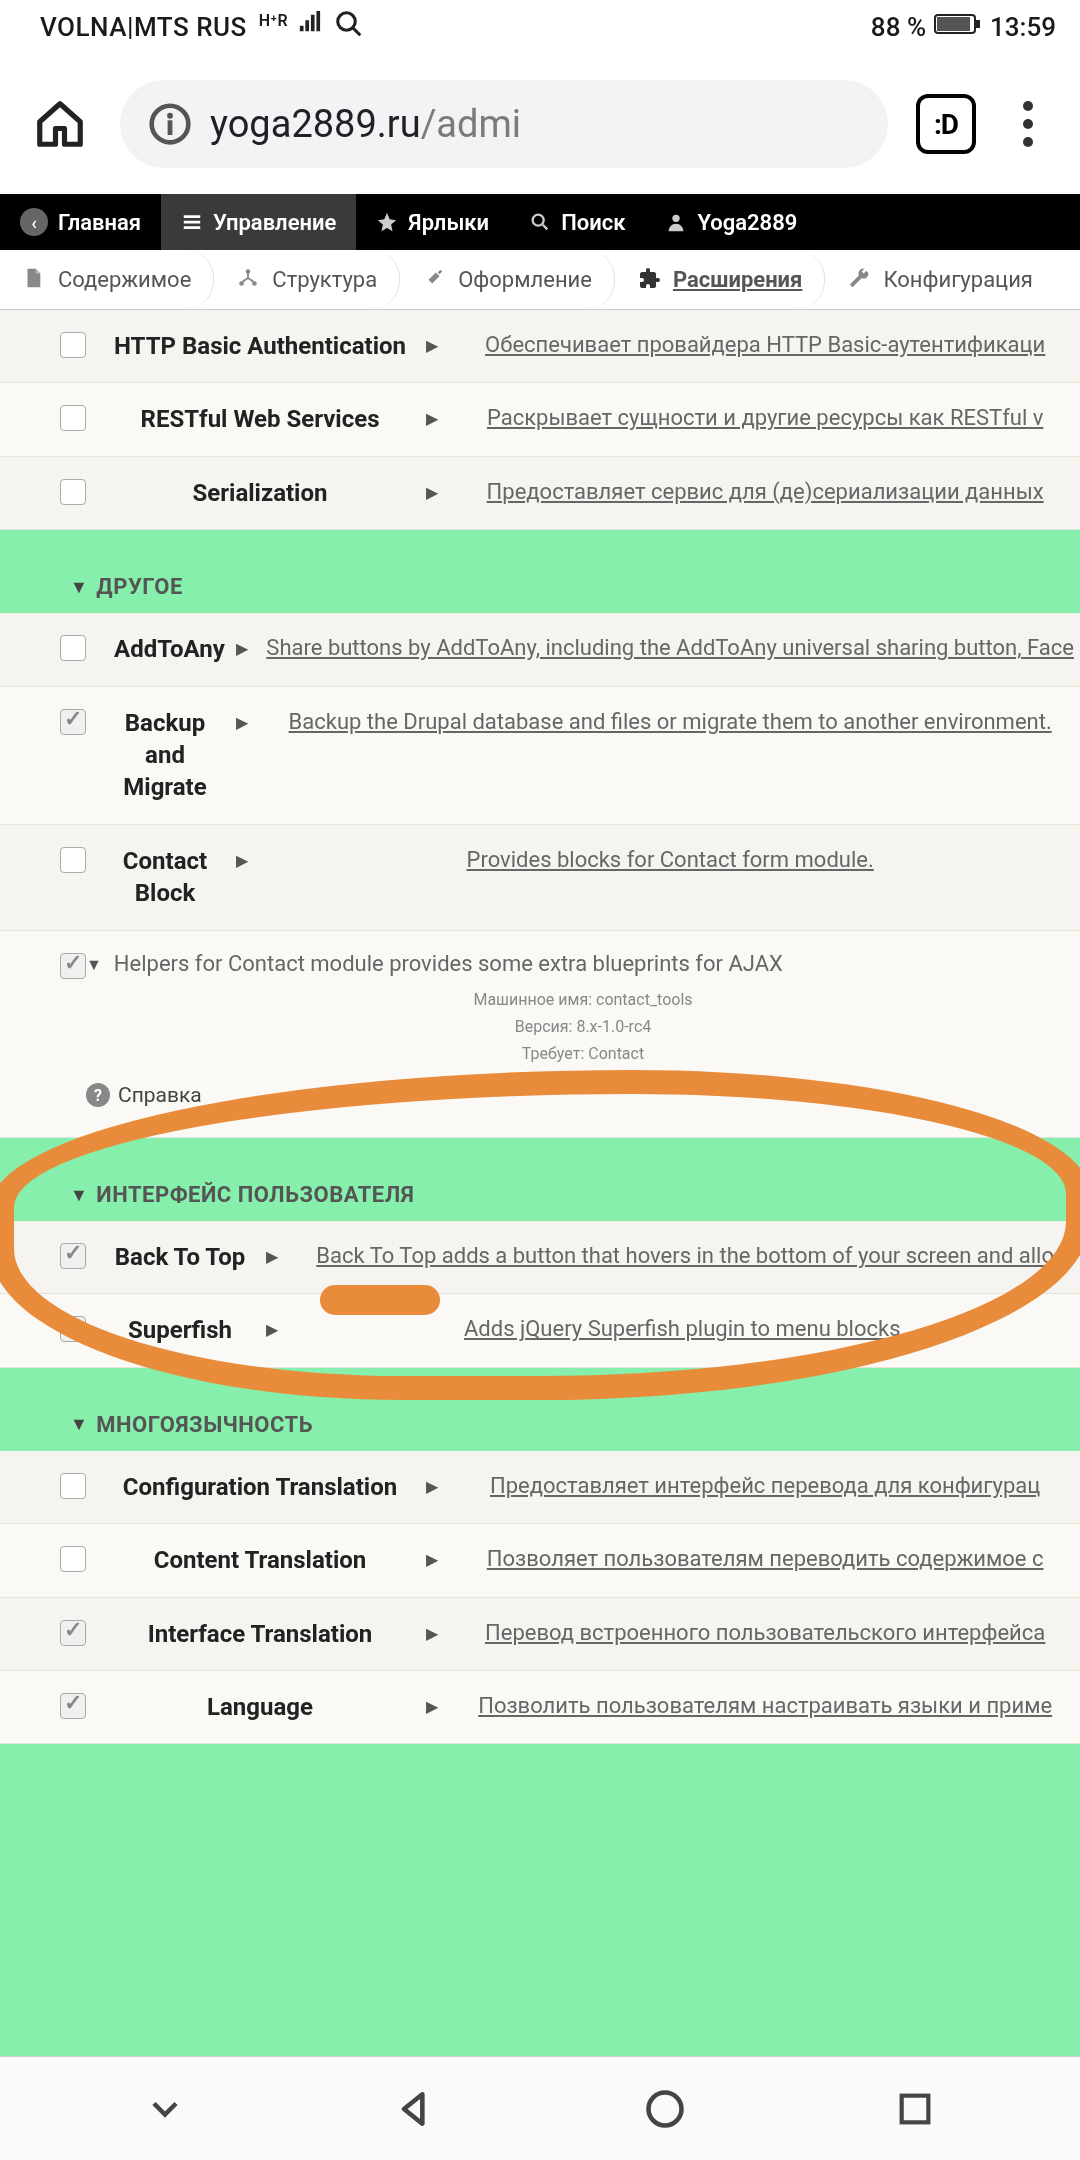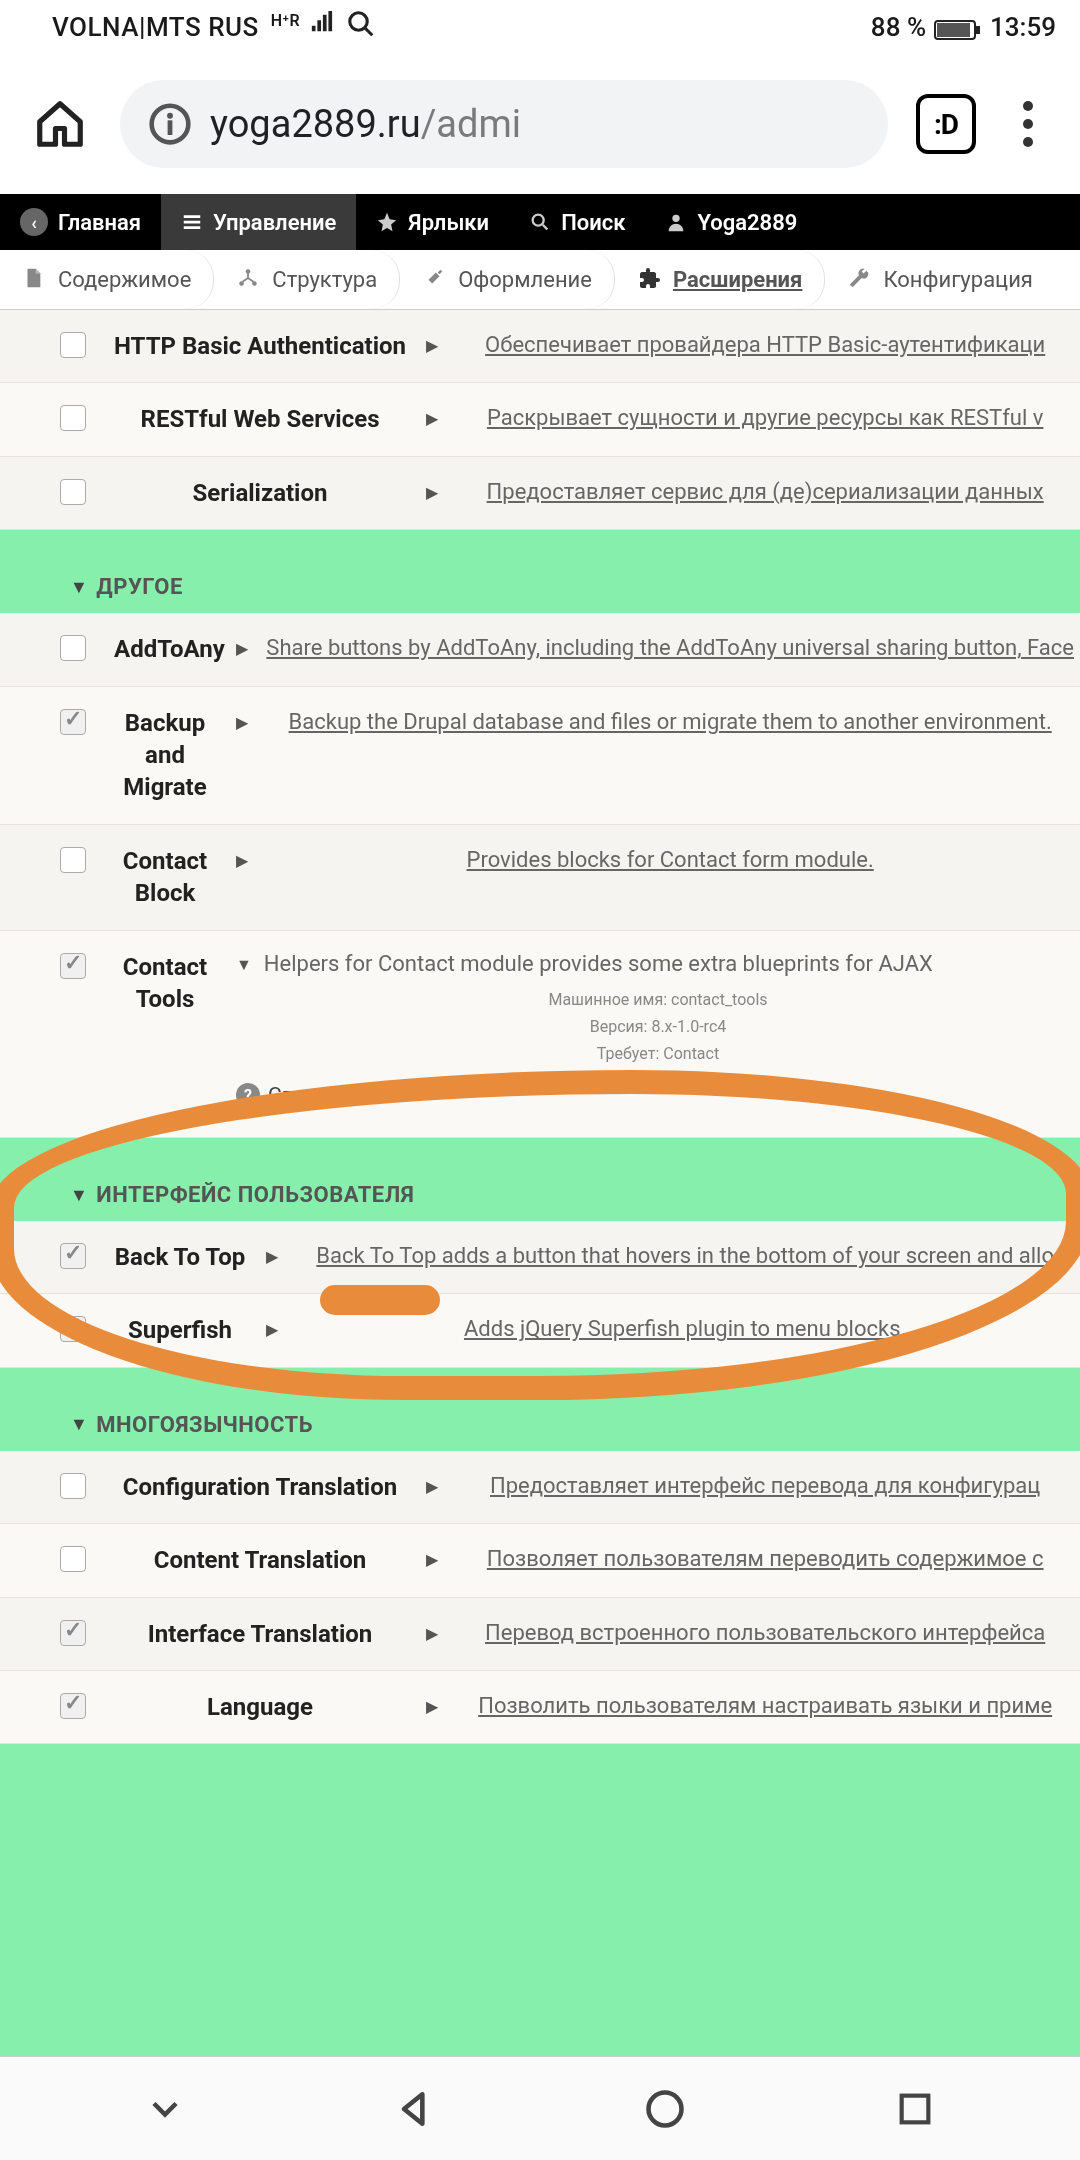--- a/index.html
+++ b/index.html
@@ -11,27 +11,27 @@
     overflow: hidden;
     position: relative;
   }
 
   
   .status-bar {
     height: 54px;
     display: flex;
     align-items: center;
     justify-content: space-between;
-    padding: 0 24px 0 52px;
+    padding: 0 24px 0 40px;
     font-size: 26px;
     color: #1a1a1a;
     font-weight: 500;
   }
   .status-left { display: flex; align-items: center; gap: 10px; letter-spacing: 0.5px;}
-  .status-right { display: flex; align-items: flex-end; gap: 8px; }
+  .status-right { display: flex; align-items: flex-start; gap: 8px; }
   .battery-ico { display:inline-flex; align-items:center; }
   .hr-sup { font-size: 16px; font-weight:600; line-height:10px; display:inline-block; position:relative; top:-6px; margin-left:2px;}
 
   
   .browser-bar {
     height: 140px;
     display: flex;
     align-items: center;
     padding: 0 28px;
     gap: 28px;
@@ -399,21 +399,20 @@
     <div class="mod-check"></div>
     <div class="mod-name narrow">Contact Block</div>
     <div class="mod-desc">
         <span class="arrow">▶</span>
         <span class="mod-desc-text">Provides blocks for Contact form module.</span>
       </div>
   </div>
 
   <div class="module-row alt" style="padding-bottom:30px;">
     <div class="mod-check checked"></div>
-    <div class="mod-name narrow">Contact Tools</div>
     <div class="mod-expanded">
       <div class="top-line">
         <span class="arrow" style="font-size:16px;color:#555;padding-top:4px;">▼</span>
         <span>Helpers for Contact module provides some extra blueprints for AJAX</span>
       </div>
       <div class="meta"><span>Машинное имя: </span><span>contact_tools</span></div>
       <div class="meta"><span>Версия: </span><span>8.x-1.0-rc4</span></div>
       <div class="meta"><span>Требует: </span><span>Contact</span></div>
       <div class="help-link">
         <span class="help-ico">?</span>

